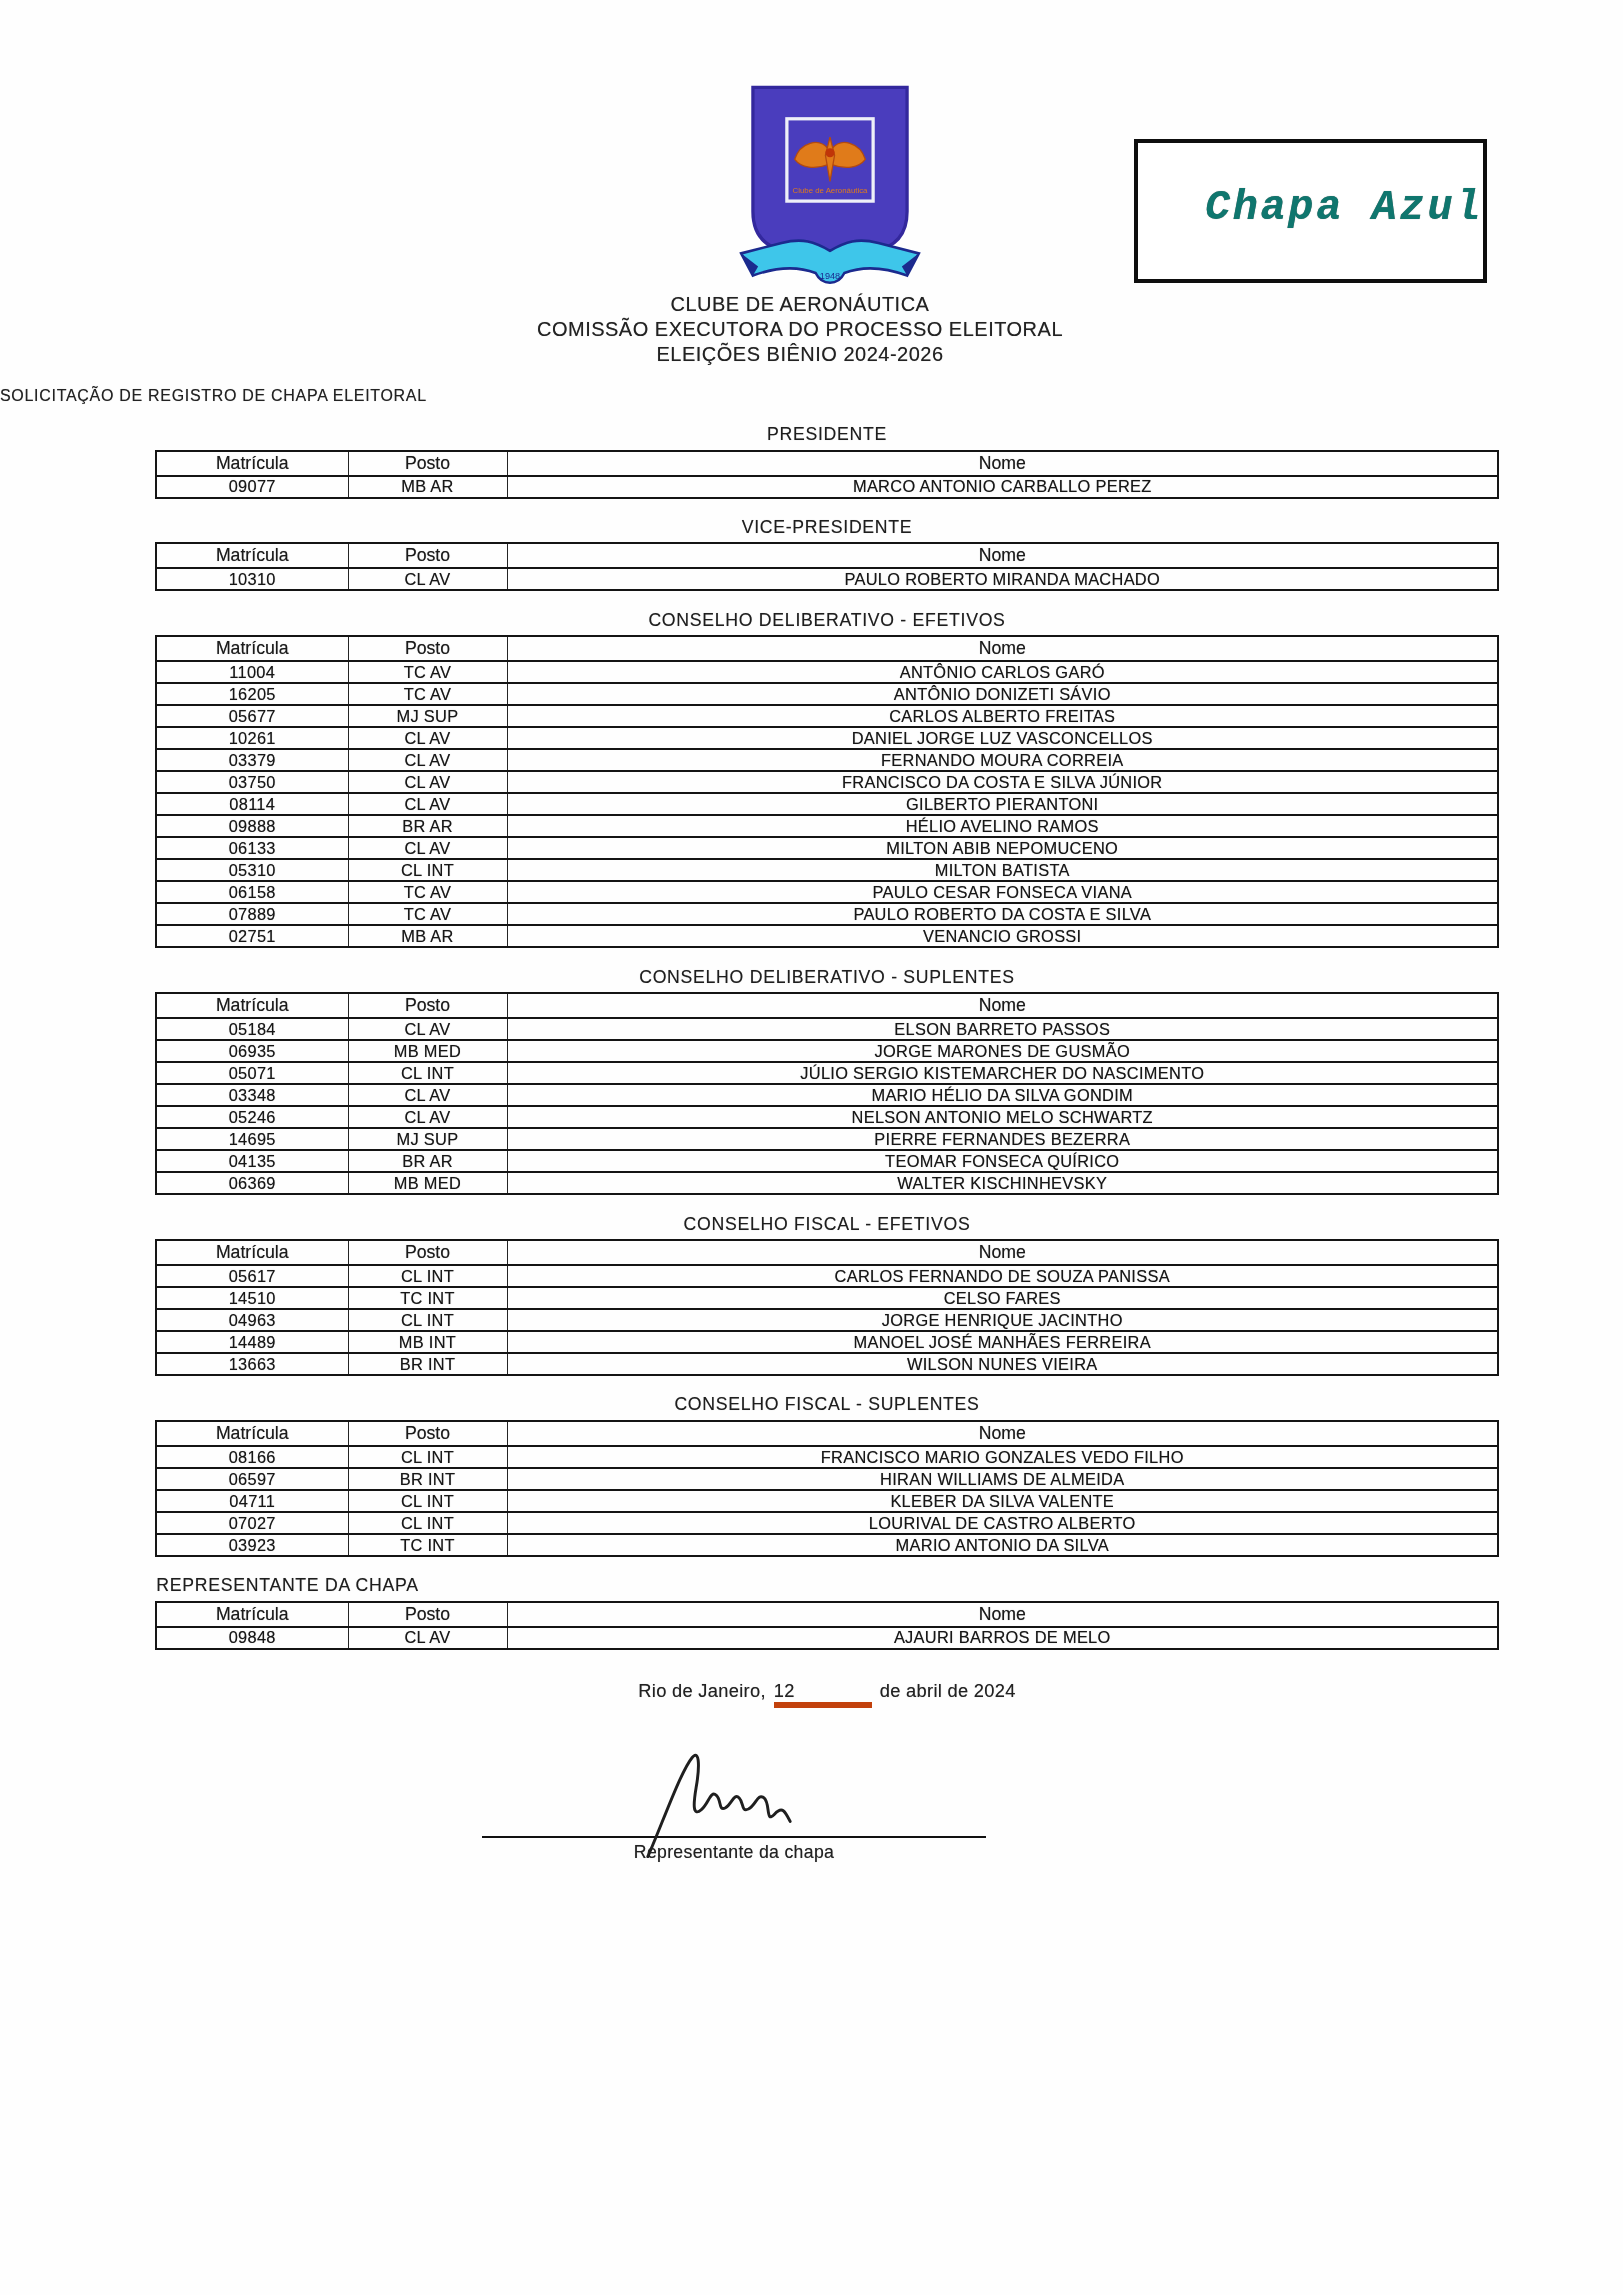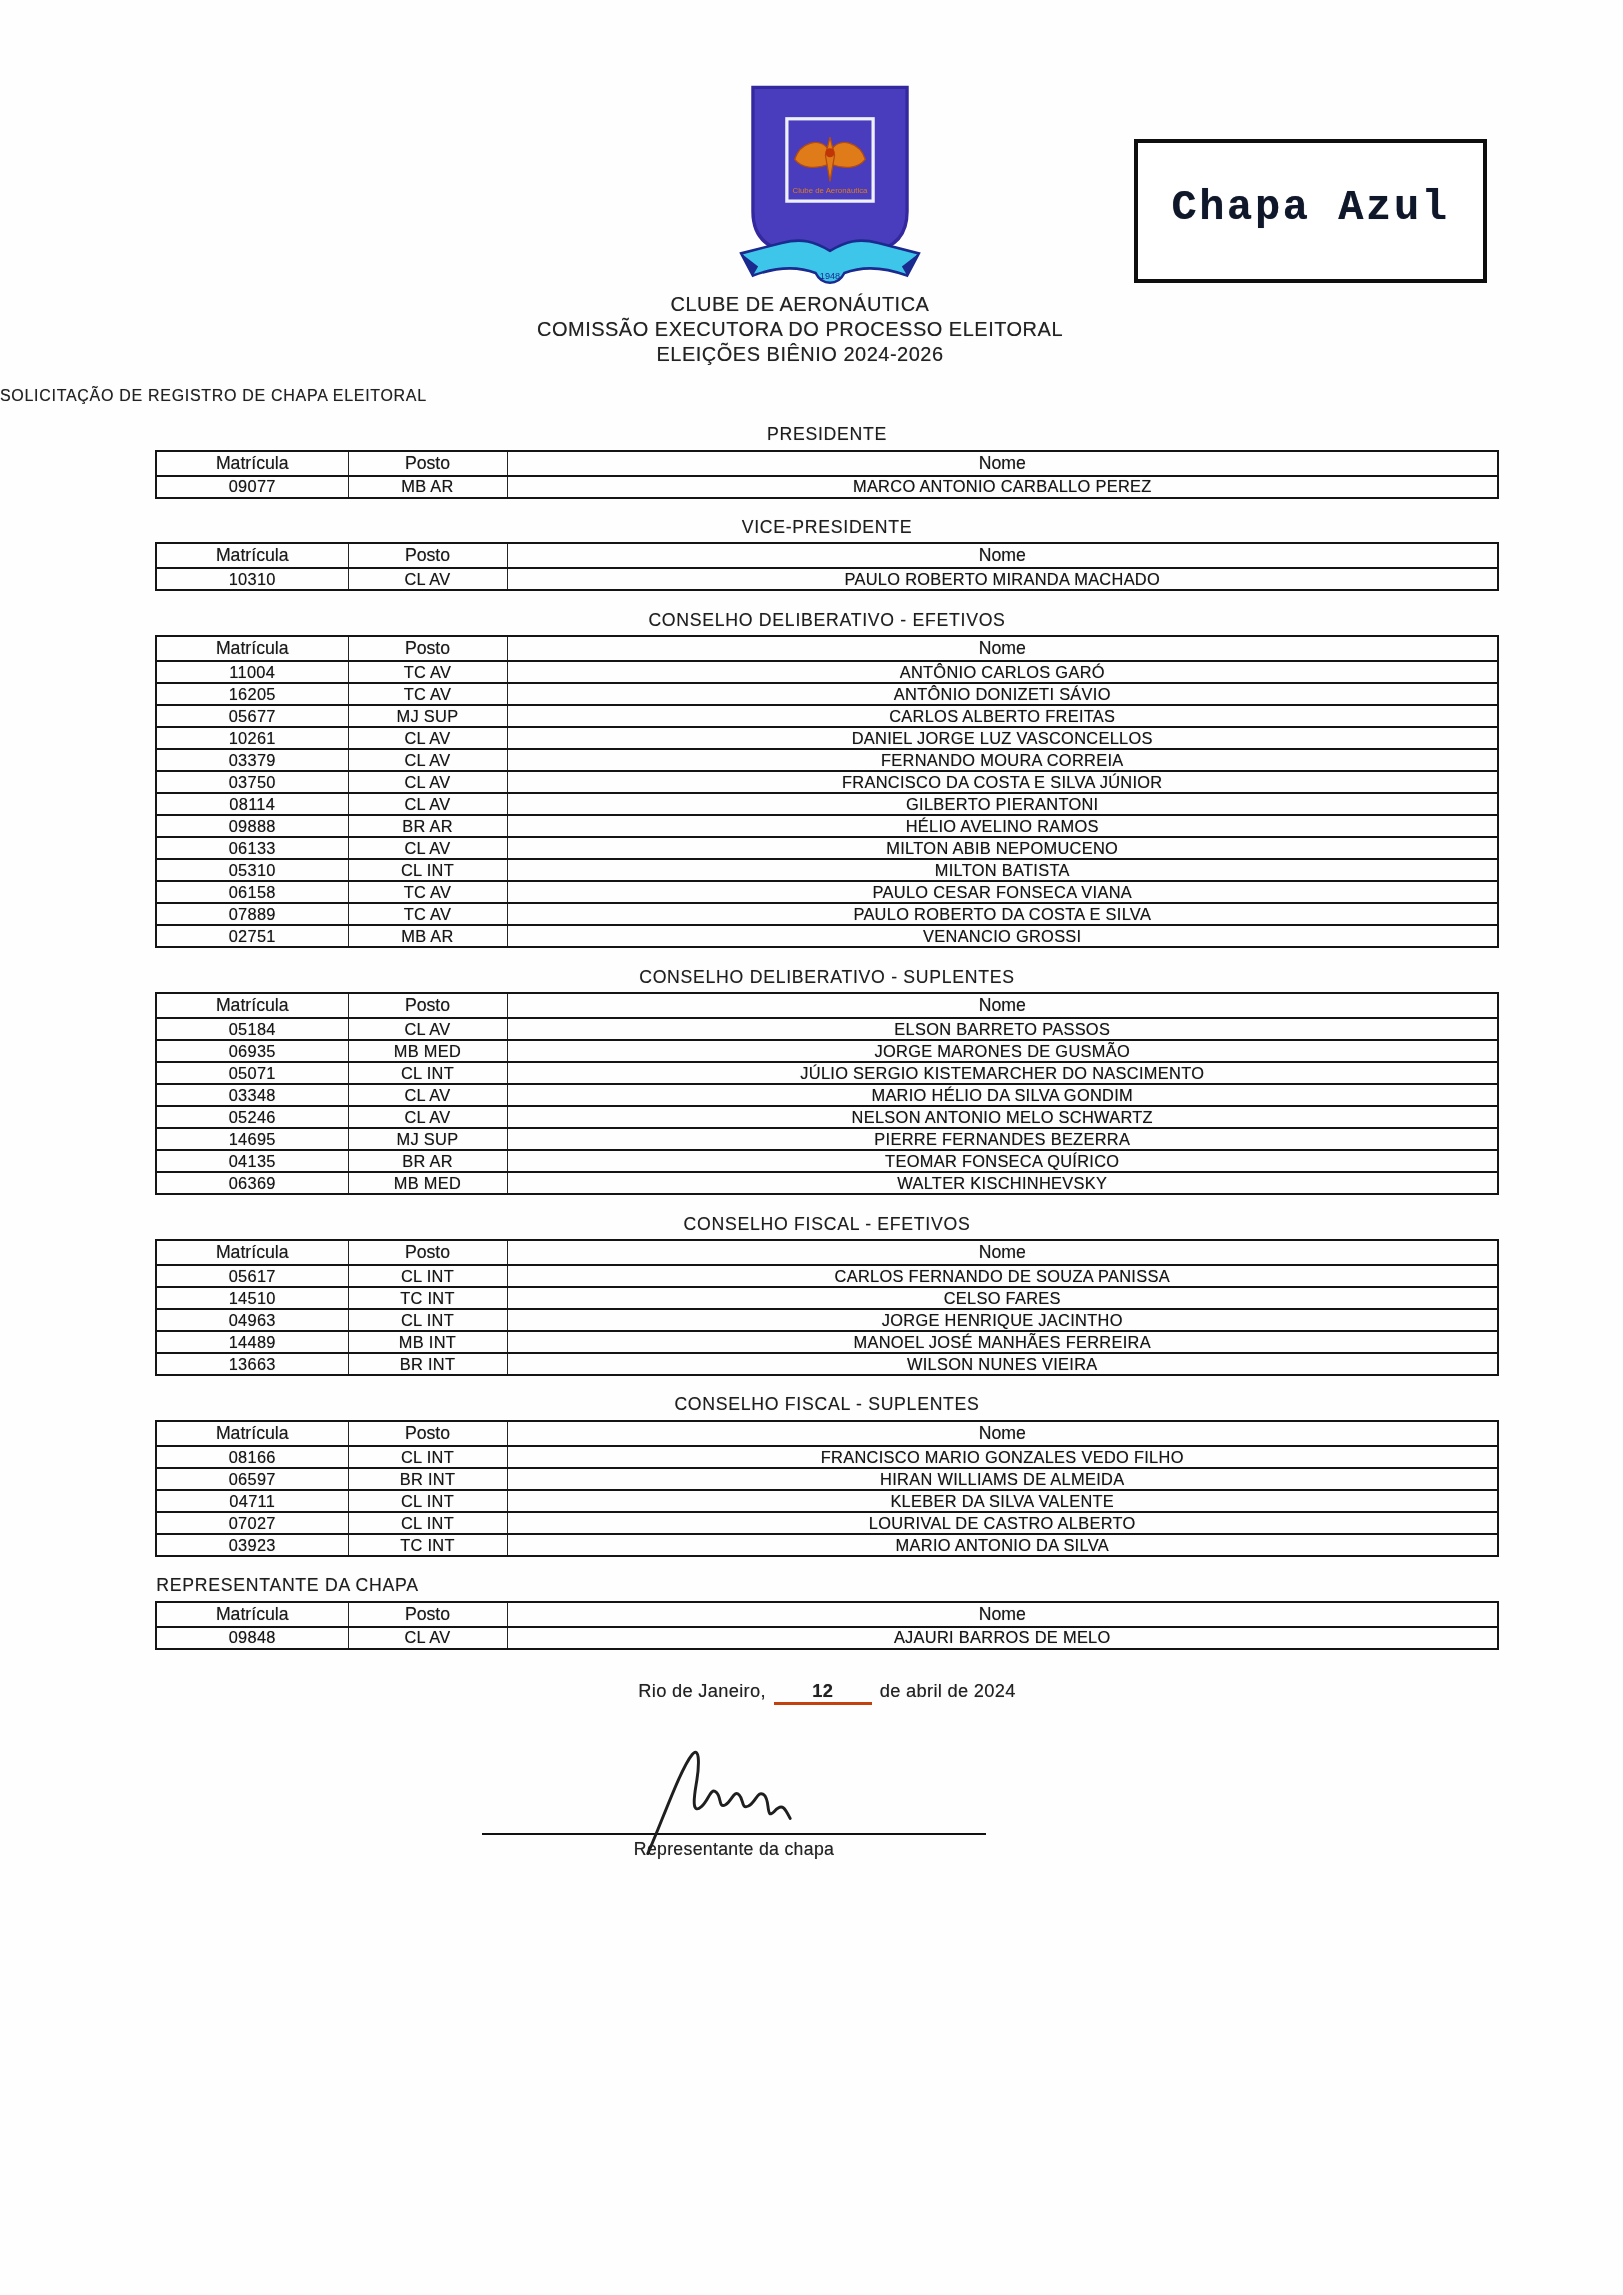--- a/index.html
+++ b/index.html
@@ -17,25 +17,26 @@
 
   
   .stamp {
     position: absolute; left: 1134px; top: 139px;
     width: 353px; height: 144px;
     border: 4.6px solid #0e0e0e;
     background: #fff;
   }
   .stamp span {
     display: block; margin-top: 41px;
-    text-align: center;
+    text-align: right;
     font-family: "Liberation Mono", monospace;
     font-weight: bold; font-size: 42px; letter-spacing: 2.6px;
-    color: #0f172a;
+    color: #0f766e;
     text-shadow: 0 0 0.7px rgba(0,0,0,.6);
+    font-style: italic;
   }
 
   
   .org-header {
     position: absolute; top: 292px; left: 0; width: 1600px;
     text-align: center;
     font-size: 20px; line-height: 25px; letter-spacing: 0.5px;
     color: #222;
     text-shadow: 0 0 0.7px rgba(0,0,0,.45);
   }
@@ -83,22 +84,22 @@
   
   .date-line {
     margin-top: 30px;
     text-align: center;
     font-size: 18.3px; letter-spacing: 0.3px;
     color: #222;
     text-shadow: 0 0 0.7px rgba(0,0,0,.45);
   }
   .day-blank {
     display: inline-block; min-width: 98px;
-    border-bottom: 3px solid #c2410c;
-    text-align: center; margin: 0 2.6px; font-weight: bold;
+    border-bottom: 6px solid #c2410c;
+    text-align: left; margin: 0 2.6px;
   }
   .sig-block { width: 504px; margin: 39px 0 0 327px; text-align: center; }
   .sig-scrawl { display: block; margin: 0 auto -22px auto; }
   .sig-line { border-top: 2.6px solid #111; width: 100%; }
   .sig-label {
     margin-top: 3.9px;
     font-size: 17.7px; letter-spacing: 0.3px; color: #222;
     text-shadow: 0 0 0.7px rgba(0,0,0,.45);
   }
 </style>

